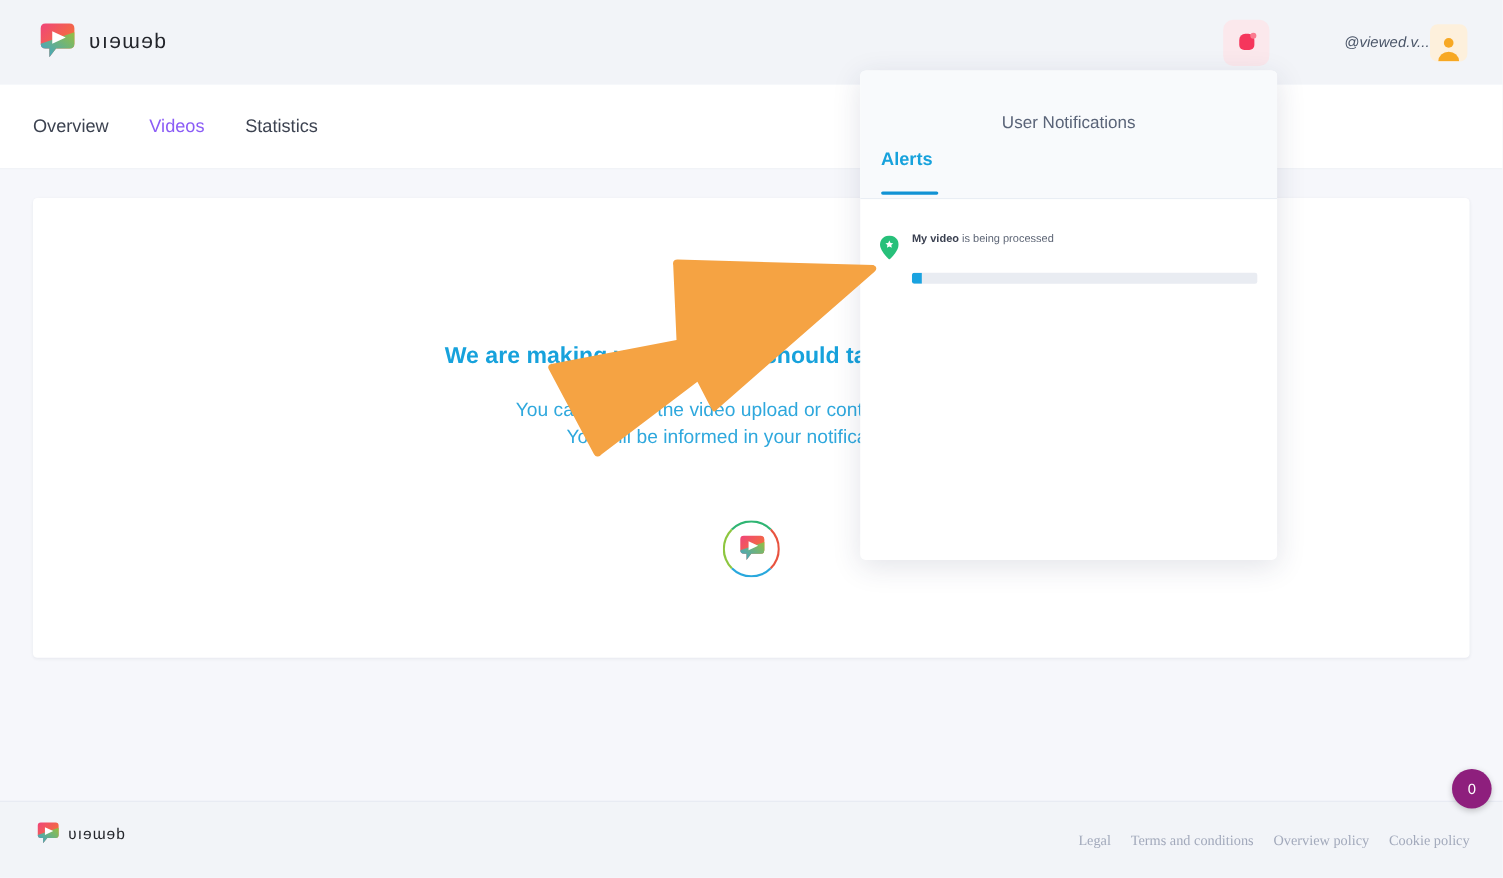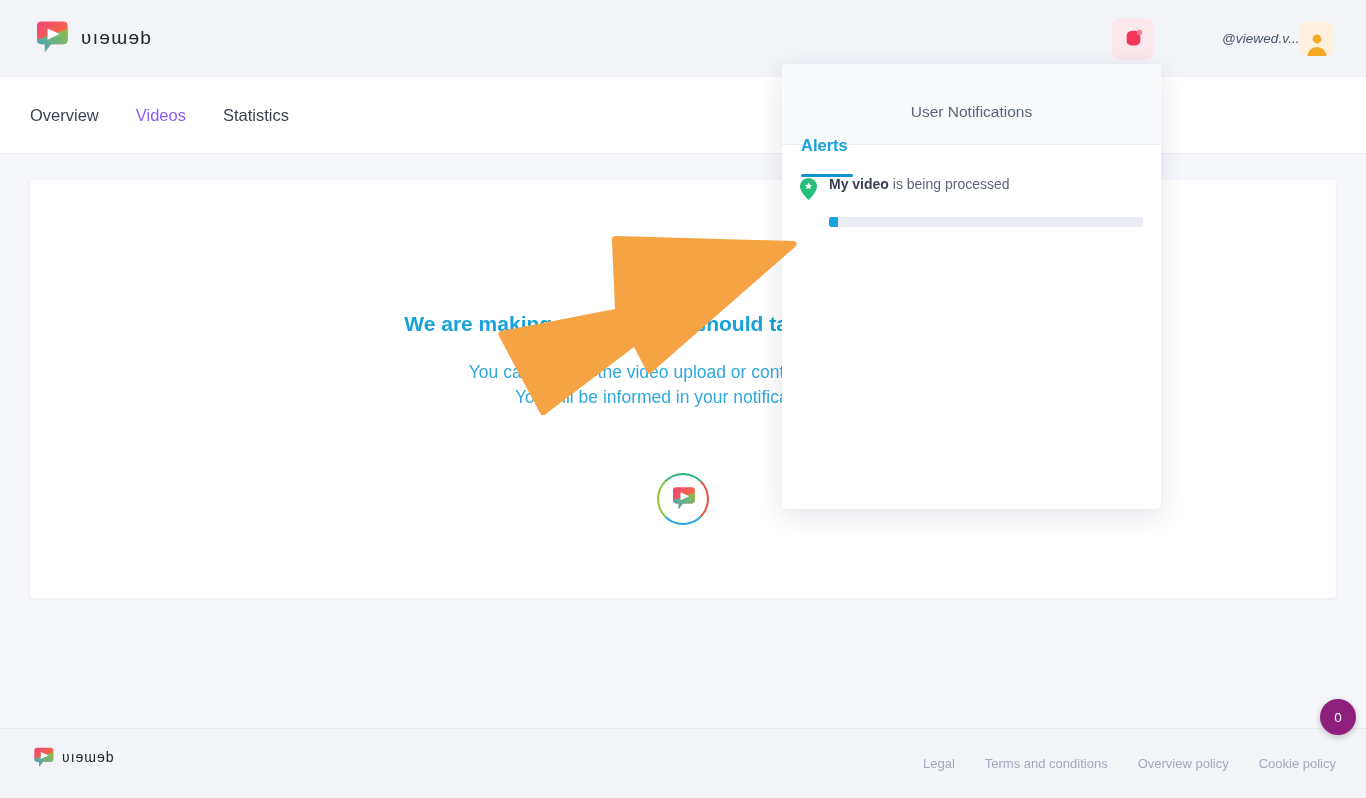--- a/index.html
+++ b/index.html
@@ -117,21 +117,21 @@
     font-size: 13.5px; color: #8b93a8; cursor: pointer; text-decoration: none;
   }
   .footer {
     position: absolute; left: 0; bottom: 0; width: 1366px; height: 70px;
     background: #f2f4f8;
     border-top: 1px solid #e7eaf2;
   }
   .footer-logo { position: absolute; left: 30px; top: 16px; display: flex; align-items: center; gap: 6px; }
   .footer-links {
     position: absolute; right: 30px; top: 27px;
-    display: flex; gap: 30px;
+    display: flex; gap: 18px; font-family: Liberation Serif, serif;
   }
   .footer-link { font-size: 13px; color: #a2a9bb; cursor: pointer; text-decoration: none; white-space: nowrap; }
 
   
   .chat-badge {
     position: absolute; left: 1320px; top: 699px;
     width: 36px; height: 36px; border-radius: 50%;
     background: #8e1f7d; color: #fff;
     display: flex; align-items: center; justify-content: center;
     font-size: 13.5px; cursor: pointer;
@@ -140,21 +140,21 @@
 
   
   .notif-panel {
     position: absolute; left: 782px; top: 64px;
     width: 379px; height: 445px;
     background: #fff; border-radius: 5px;
     box-shadow: 0 6px 26px rgba(40,50,85,.13);
     overflow: hidden;
   }
   .notif-head {
-    height: 81px; background: #f8fafc;
+    height: 117px; background: #f8fafc;
     position: relative;
     border-bottom: 1px solid #e9eef4;
   }
   .notif-title {
     position: absolute; left: 0; right: 0; top: 39px;
     text-align: center; font-size: 15.5px; color: #5a6478;
   }
   .notif-tab {
     position: absolute; left: 19px; top: 72px;
     font-size: 16.5px; color: #17a2dc; font-weight: bold;
@@ -165,21 +165,21 @@
     width: 52px; height: 3px; background: #1193d4; border-radius: 2px;
   }
   .notif-body { position: relative; padding-top: 31px; }
   .notif-row {
     display: flex; align-items: flex-start;
     padding: 0 18px 0 18px; gap: 12px;
   }
   .pin-icon { flex: 0 0 auto; width: 17px; margin-top: 2px; }
   .notif-text-wrap { flex: 1 1 auto; }
   .notif-text {
-    font-size: 14px; color: #5d6575; line-height: 1.2; margin-bottom: 24px;
+    font-size: 10px; color: #5d6575; line-height: 1.2; margin-bottom: 24px;
     white-space: nowrap;
   }
   .notif-text b { color: #3a4050; font-weight: bold; }
   .progress-track {
     height: 10px; background: #e9ecf2; border-radius: 2px; overflow: hidden;
     width: 100%;
   }
   .progress-fill { height: 100%; background: #1aa3e0; border-radius: 2px 0 0 2px; }
 
   

